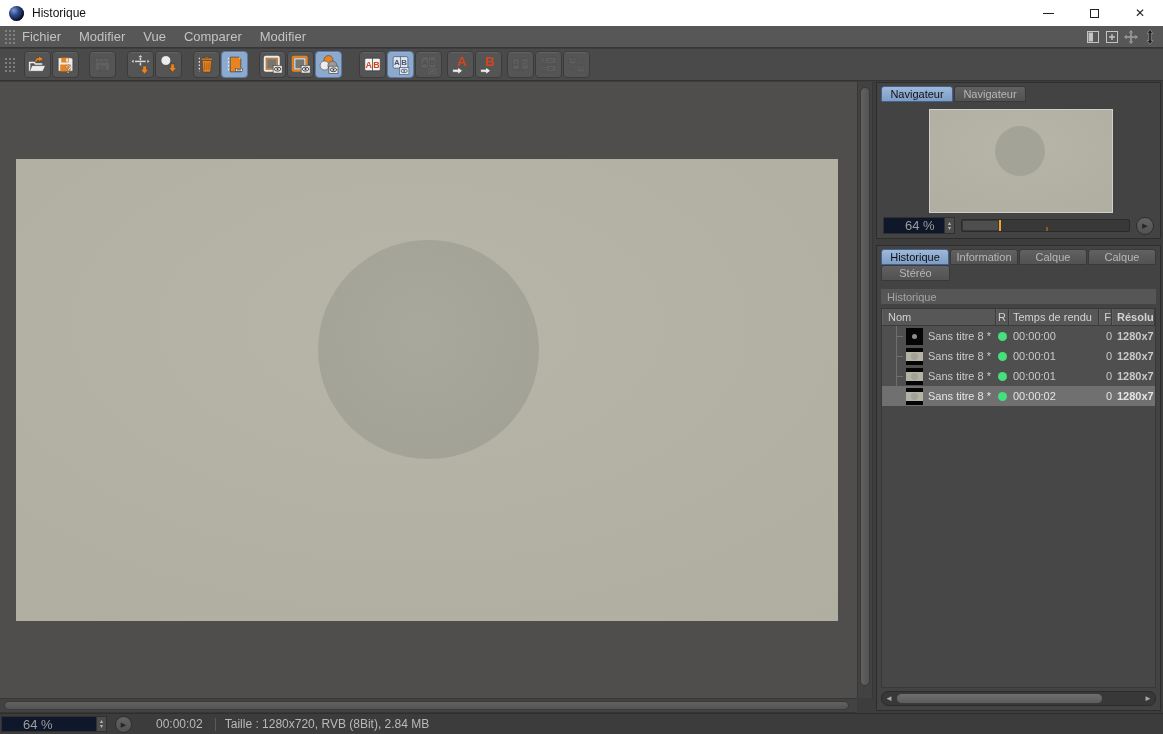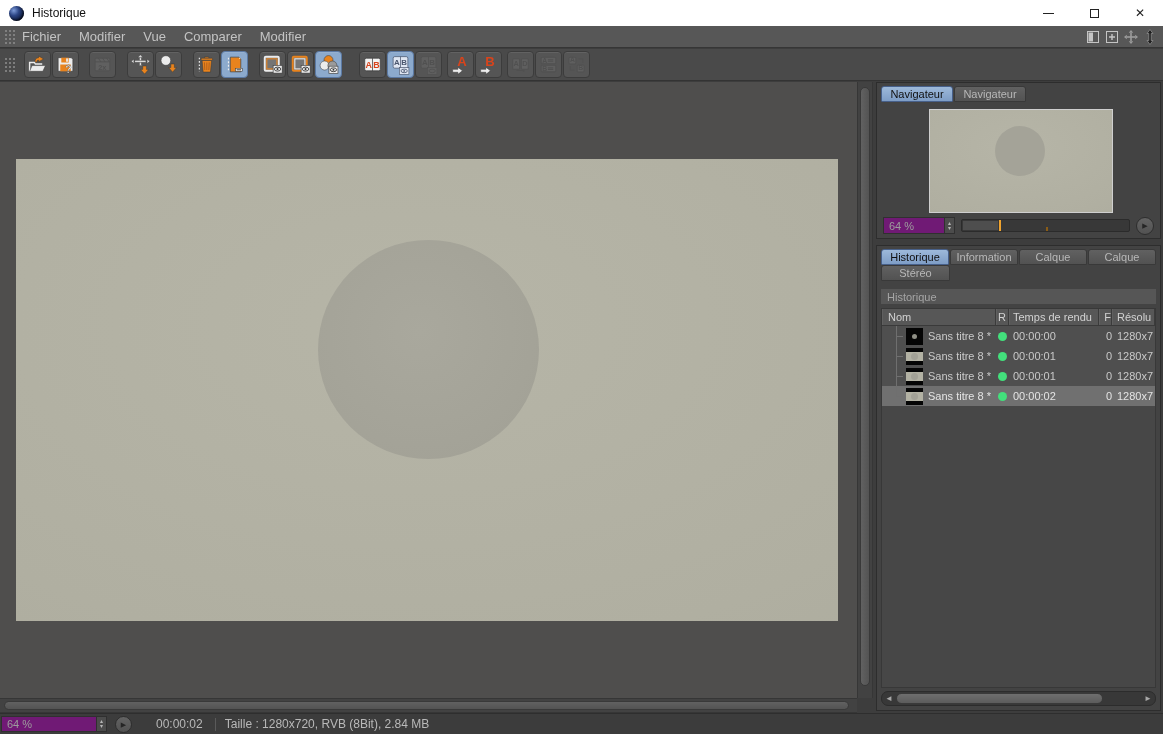--- a/index.html
+++ b/index.html
@@ -73,22 +73,22 @@
   .nav-tabs { position:absolute; left:4px; top:3px; display:flex; gap:1px; }
   .nav-tabs .tab { padding:0 4px; min-width:72px; }
 
   .nav-thumb { position:absolute; left:52px; top:26px; width:184px; height:104px;
     border:1px solid #cfcfcf;
     background:radial-gradient(130% 130% at 48% 36%, #b6b5a7 0%, #b0afa1 55%, #a9a89b 100%); }
   .nav-thumb-circle { position:absolute; left:65px; top:16px; width:50px; height:50px; border-radius:50%;
     background:#a4a398; }
 
   .zoom-row { position:absolute; left:6px; right:6px; top:134px; height:17px; display:flex; align-items:center; }
-  .zoom-field { width:62px; height:17px; background:#701a75; border:1px solid #303030;
-    display:flex; align-items:center; font-size:11px; color:#9d9d9d; padding-left:5px; position:relative; }
+  .zoom-field { width:62px; height:17px; background:#0f172a; border:1px solid #303030;
+    display:flex; align-items:center; font-size:13px; color:#9d9d9d; padding-left:21px; position:relative; }
   .spinner { display:flex; flex-direction:column; align-items:center; justify-content:center;
     width:11px; height:17px; margin-left:-1px; background:#4c4c4c; border:1px solid #303030; }
   .spinner span { font-size:6px; line-height:5px; color:#b5b5b5; }
   .zoom-slider { flex:1; height:13px; margin:0 6px; background:#383838; border:1px solid #2b2b2b;
     border-radius:2px; position:relative; }
   .zoom-slider .fill { position:absolute; left:1px; top:1px; bottom:1px; width:35px; background:#4e4e4e; }
   .zoom-slider .marker { position:absolute; left:37px; top:0; bottom:0; width:2px; background:#f0a32e; }
   .zoom-slider .tick { position:absolute; left:50%; bottom:0; width:2px; height:4px; background:#8a5c16; }
   .round-btn { width:18px; height:18px; border-radius:50%; background:linear-gradient(#636363,#525252);
     border:1px solid #2e2e2e; display:flex; align-items:center; justify-content:center; flex:none; }
@@ -104,21 +104,21 @@
 
   .hist-table { position:absolute; left:4px; right:4px; top:62px; bottom:22px; background:#474747;
     border:1px solid #383838; overflow:hidden; }
   .hrow { display:flex; align-items:center; font-size:11px; }
   .hrow-header { height:17px; background:#575757; color:#d2d2d2; border-bottom:1px solid #3a3a3a; }
   .hc { overflow:hidden; white-space:nowrap; height:100%; display:flex; align-items:center; }
   .hc-name { width:114px; padding-left:6px; position:relative; }
   .hc-r { width:13px; justify-content:center; }
   .hc-time { width:90px; padding-left:4px; }
   .hc-f { width:13px; justify-content:flex-end; }
-  .hc-res { flex:1; padding-left:5px; }
+  .hc-res { flex:1; padding-left:5px;font-weight:bold; }
   .hrow-header .hc { border-right:1px solid #3b3b3b; box-shadow:inset 1px 0 0 rgba(255,255,255,.06); }
   .hrow-data { height:20px; background:#4f4f4f; color:#c9c9c9; }
   .hrow-data.selected { background:#707070; color:#e4e4e4; }
   .tree { position:absolute; left:14px; top:0; height:100%; width:8px; }
   .tree::before { content:''; position:absolute; left:0; top:0; bottom:0; border-left:1px solid #6f6f6f; }
   .tree::after { content:''; position:absolute; left:0; top:50%; width:7px; border-top:1px solid #6f6f6f; }
   .hrow-data.last .tree::before { bottom:50%; }
   .row-thumb { width:17px; height:17px; background:#050505; margin-left:18px; margin-right:5px;
     flex:none; position:relative; }
   .row-thumb .band { position:absolute; left:0; right:0; top:4px; height:9px; background:#b3b2a4; }

